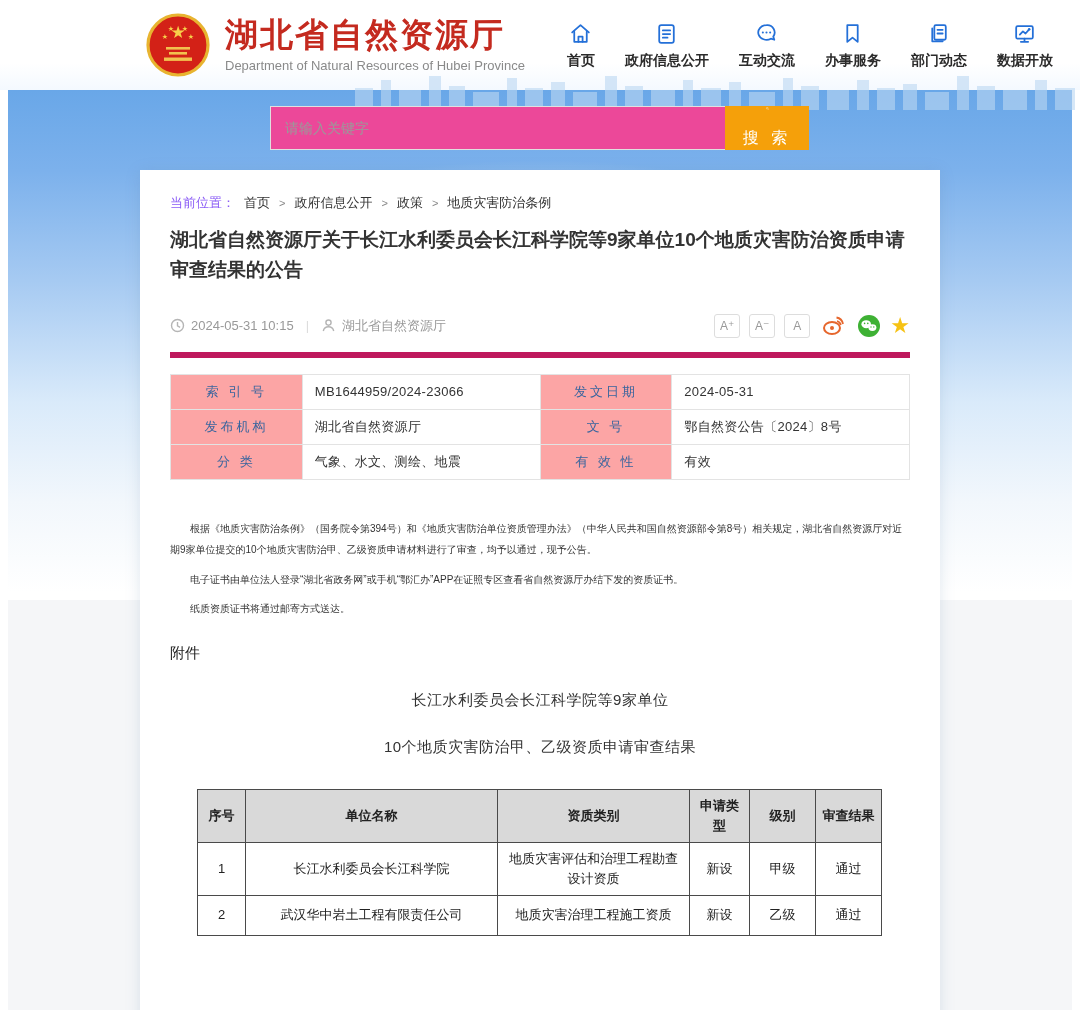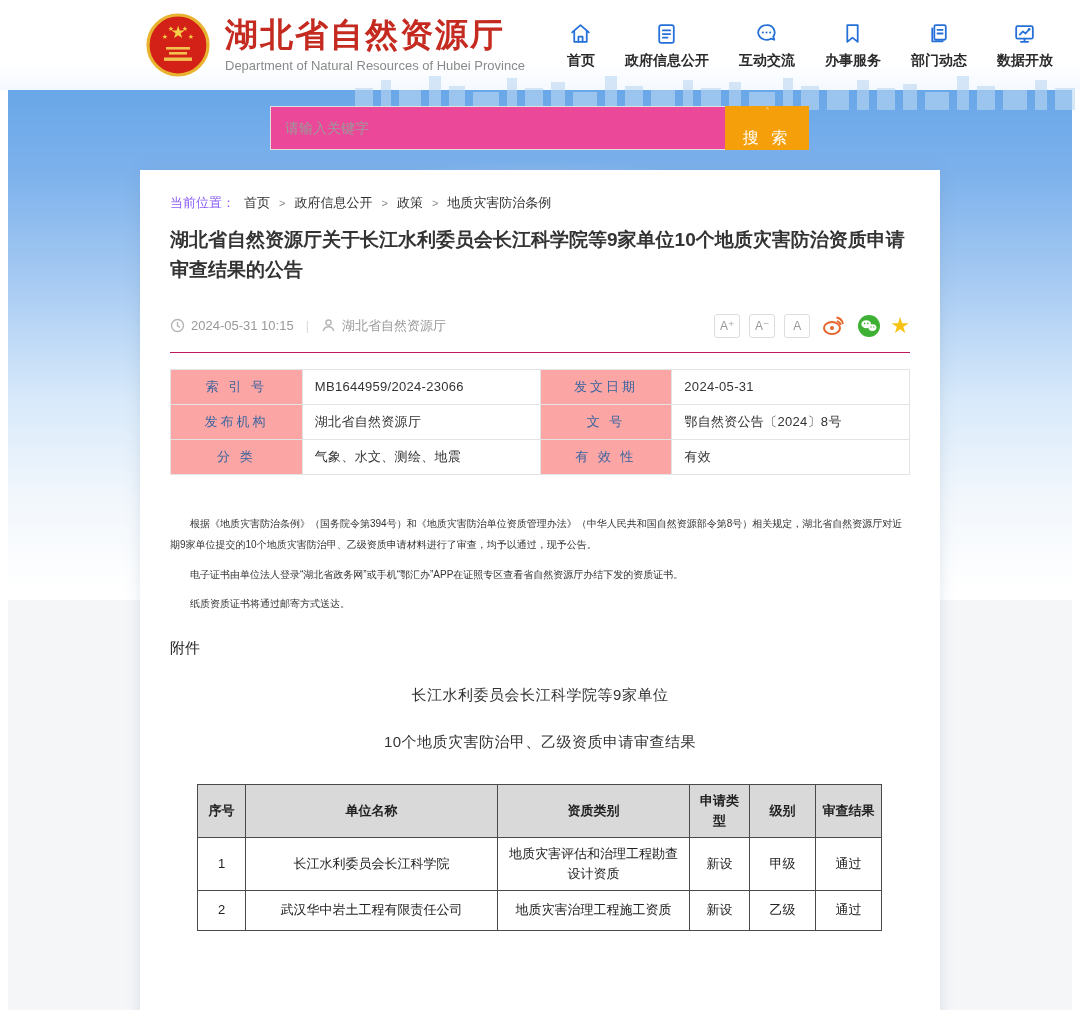--- a/index.html
+++ b/index.html
@@ -51,21 +51,21 @@
     position:absolute; left:140px; top:170px; width:800px; height:860px; z-index:3;
     background:#fff; box-shadow:0 2px 14px rgba(90,120,160,.18); padding:0 30px;
   }
   .breadcrumb { padding-top:24px; display:flex; align-items:center; gap:9px; font-size:13px; color:#333; }
   .breadcrumb .bc-label { color:#8b5cf6;text-align:right; }
   .breadcrumb a { color:#333; text-decoration:none; cursor:pointer; }
   .breadcrumb .sep { color:#888; font-size:11px; }
   .article-title { font-size:19px; font-weight:700; color:#333; line-height:1.6; }
   .meta-row {
     margin-top:28px; display:flex; align-items:center; font-size:13px; color:#999;
-    border-bottom:1px solid #be185d; padding-bottom:14px;
+    border-bottom:6px solid #be185d; padding-bottom:14px;
   }
   .meta-row .m-ico { display:flex; margin-right:6px; }
   .meta-row .pipe { margin:0 12px; color:#ddd; }
   .meta-right { margin-left:auto; display:flex; align-items:center; gap:9px; }
   .font-btn {
     width:26px; height:24px; border:1px solid #ddd; border-radius:3px; background:#fff;
     color:#999; font-size:12px; display:flex; align-items:center; justify-content:center; cursor:pointer;
     font-family:"Liberation Sans","DejaVu Sans",sans-serif;
   }
   .share-ico { display:flex; align-items:center; cursor:pointer; margin-left:3px; }

